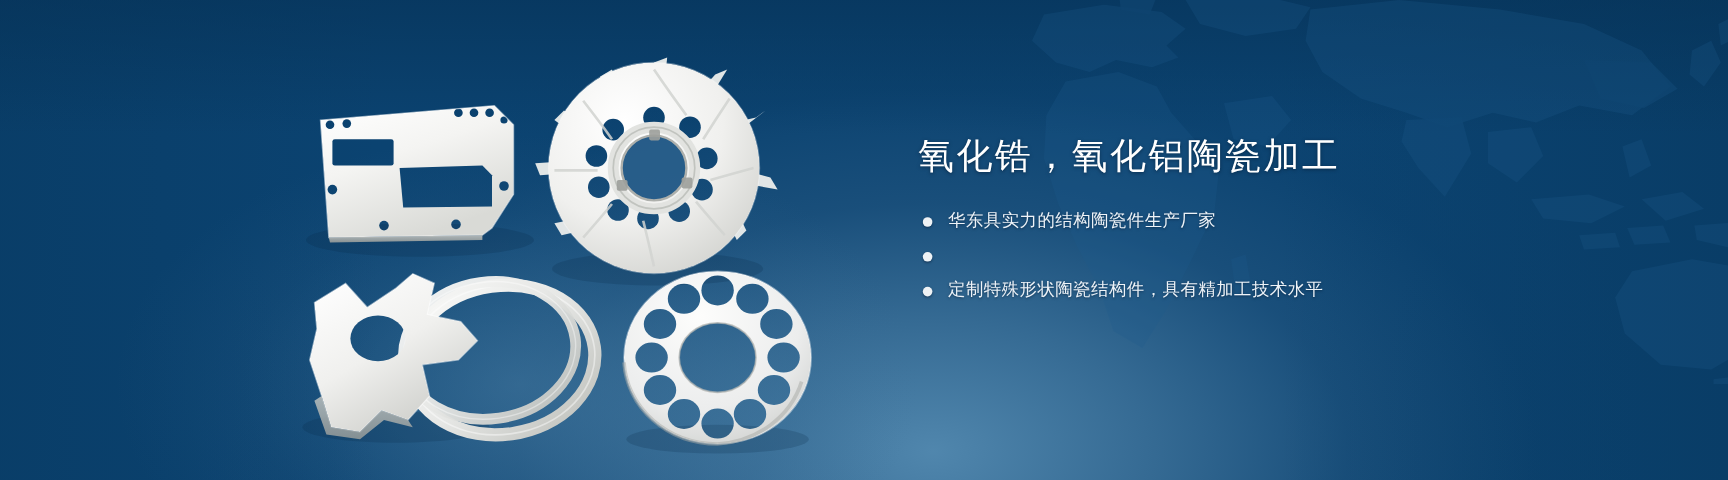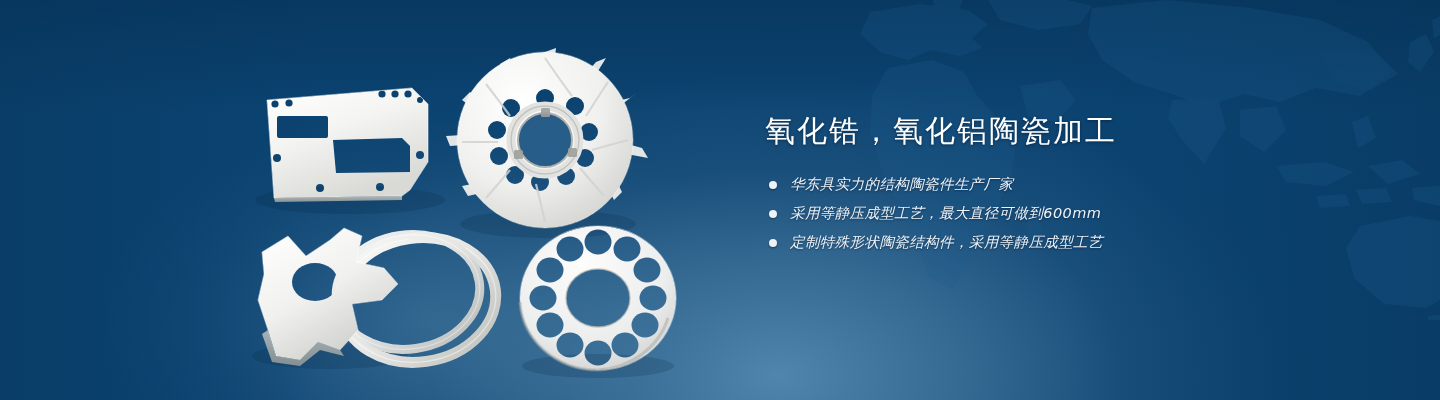--- a/index.html
+++ b/index.html
@@ -79,21 +79,20 @@
     line-height: 38px;
     letter-spacing: 2px;
     font-weight: 400;
     text-shadow: 0 1px 3px rgba(0,20,40,0.55);
     white-space: nowrap;
   }
   .bullets {
     margin: 24px 0 0 4px;
     padding: 0;
     list-style: none;
-    font-style: italic;
   }
   .bullet {
     display: flex;
     align-items: center;
     height: 21px;
     margin-bottom: 8px;
   }
   .dot {
     flex: 0 0 auto;
     width: 8px;
@@ -374,25 +373,24 @@
 
     <ul class="bullets">
 
       <li class="bullet">
         <span class="dot"></span>
         <span class="bullet-text">华东具实力的结构陶瓷件生产厂家</span>
       </li>
 
       <li class="bullet">
         <span class="dot"></span>
-        <span class="bullet-text">采用等静压成型工艺，最大直径可做到600mm</span>
       </li>
 
       <li class="bullet">
         <span class="dot"></span>
-        <span class="bullet-text">定制特殊形状陶瓷结构件，采用等静压成型工艺</span>
+        <span class="bullet-text">定制特殊形状陶瓷结构件，具有精加工技术水平</span>
       </li>
 
 
     </ul>
   </div>
 
 </div>
 
 </body></html>

